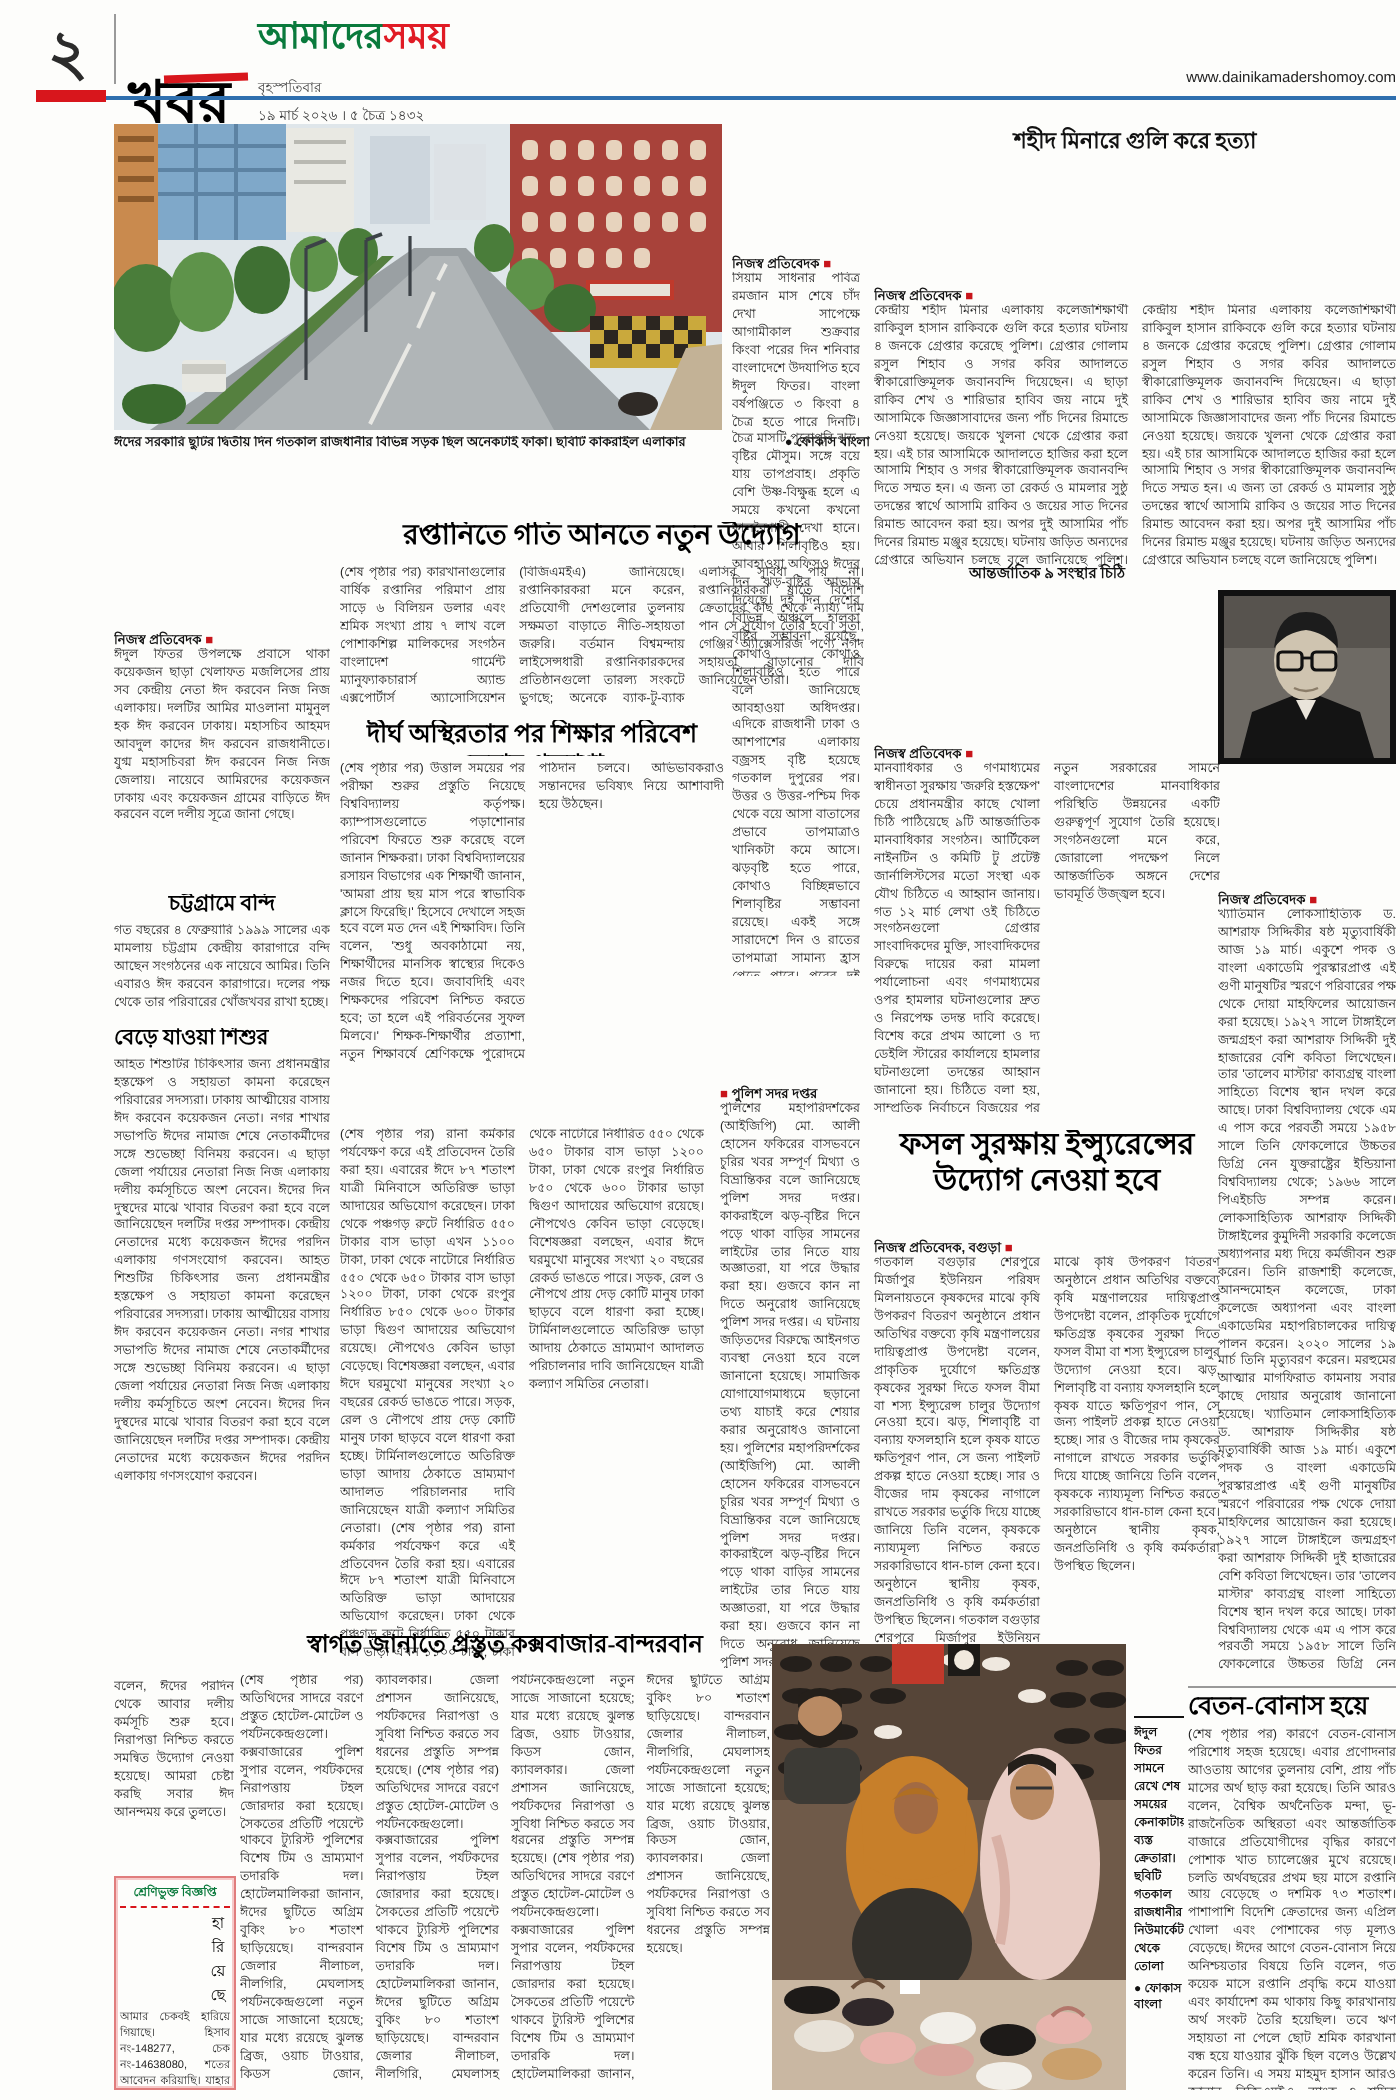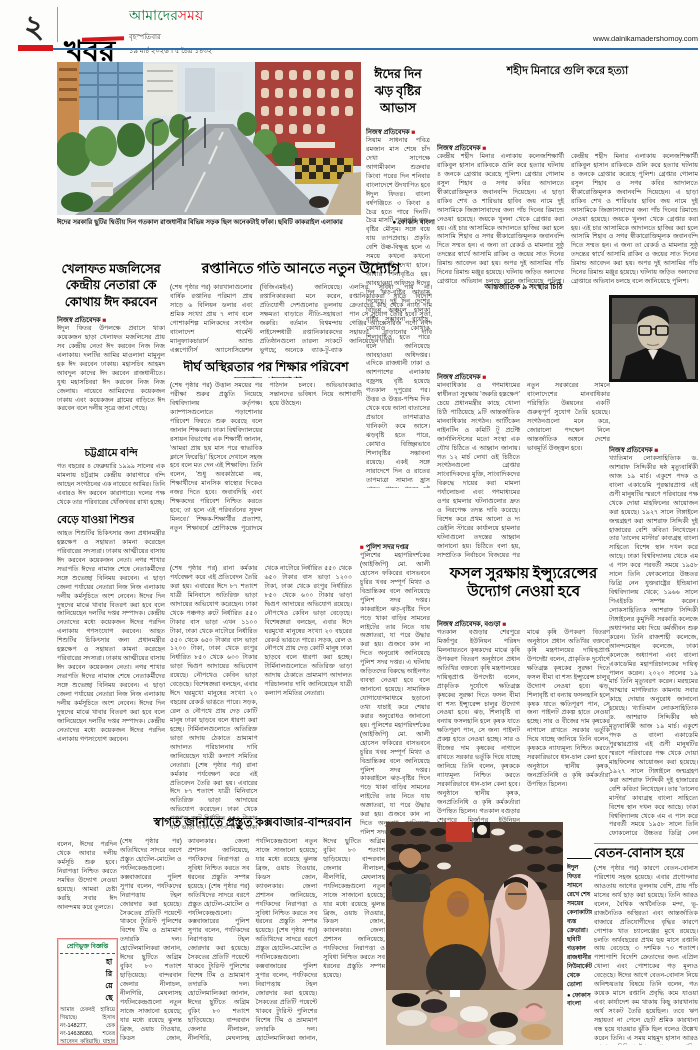--- a/index.html
+++ b/index.html
@@ -23,21 +23,21 @@
 
 <div class="page">
 
   <div class="abs" style="left:0;top:0;width:700px;height:54px;">
     <div class="abs" style="left:14px;top:2px;width:40px;height:44px;font-size:31px;font-weight:bold;color:#2b2b2b;text-align:center;font-family:'Liberation Serif',serif;">২</div>
     <div class="abs" style="left:57px;top:7px;width:1px;height:35px;background:#9a9a9a;"></div>
     <div class="abs" style="left:64px;top:1px;width:62px;height:42px;font-size:29px;font-weight:bold;color:#000;font-family:'Liberation Serif',serif;margin-top:27px;">খবর</div>
     <div class="abs" style="left:82px;top:37px;width:42px;height:4px;background:#d8161c;transform:rotate(-2deg);"></div>
 
     <div class="abs" style="left:129px;top:4px;width:200px;height:46px;">
-      <div style="font-size:14px;font-weight:normal;font-family:'Liberation Serif',serif;">
+      <div style="font-size:18px;font-weight:bold;font-family:'Liberation Serif',serif;">
         <span style="color:#0a7a3c;">আমাদের</span><span style="color:#e01b24;">সময়</span>
       </div>
       <div style="font-size:6.8px;color:#444;margin-top:3px;">বৃহস্পতিবার</div>
       <div style="font-size:6.8px;color:#333;margin-top:2px;">১৯ মার্চ ২০২৬ । ৫ চৈত্র ১৪৩২</div>
     </div>
 
     <div class="abs" style="left:498px;top:34px;width:200px;height:10px;font-size:7.5px;color:#222;text-align:right;">www.dainikamadershomoy.com</div>
 
     <div class="abs rule" style="left:18px;top:48px;width:680px;height:2px;"></div>
     <div class="abs" style="left:18px;top:45px;width:35px;height:6px;background:#d8161c;"></div>
@@ -147,21 +147,20 @@
       <rect x="34" y="118" width="22" height="16" rx="2" fill="#e8e8e2"></rect>
       <rect x="34" y="120" width="22" height="5" fill="#c9c9c2"></rect>
       <ellipse cx="20" cy="140" rx="16" ry="10" fill="#3a6b2e"></ellipse>
     </svg>
   </div>
   <div class="abs" style="left:57px;top:218px;width:378px;height:16px;display:flex;">
     <div class="cap" style="flex:1;">ঈদের সরকারি ছুটির দ্বিতীয় দিন গতকাল রাজধানীর বিভিন্ন সড়ক ছিল অনেকটাই ফাঁকা। ছবিটি কাকরাইল এলাকার</div>
     <div class="cap" style="width:52px;text-align:right;">● ফোকাস বাংলা</div>
   </div>
 
-  <div class="abs hl" style="left:366px;top:66px;width:64px;height:56px;font-size:12.5px;line-height:1.35;">ঈদের দিন ঝড় বৃষ্টির আভাস</div>
   <div class="abs byline" style="left:366px;top:126px;width:64px;">
     <span>নিজস্ব প্রতিবেদক</span> <span class="mark">■</span>
   </div>
   <div class="abs body-txt" style="left:366px;top:136px;width:64px;height:352px;">সিয়াম সাধনার পবিত্র রমজান মাস শেষে চাঁদ দেখা সাপেক্ষে আগামীকাল শুক্রবার কিংবা পরের দিন শনিবার বাংলাদেশে উদযাপিত হবে ঈদুল ফিতর। বাংলা বর্ষপঞ্জিতে ৩ কিংবা ৪ চৈত্র হতে পারে দিনটি। চৈত্র মাসটি পুরোপুরি ঝড়-বৃষ্টির মৌসুম। সঙ্গে বয়ে যায় তাপপ্রবাহ। প্রকৃতি বেশি উষ্ণ-বিক্ষুব্ধ হলে এ সময়ে কখনো কখনো কালবৈশাখী দেখা হানে। আবার শিলাবৃষ্টিও হয়। আবহাওয়া অফিসও ঈদের দিন ঝড়-বৃষ্টির আভাস দিয়েছে। দুই দিন দেশের বিভিন্ন অঞ্চলে হালকা বৃষ্টির সম্ভাবনা রয়েছে, কোথাও কোথাও শিলাবৃষ্টিও হতে পারে বলে জানিয়েছে আবহাওয়া অধিদপ্তর। এদিকে রাজধানী ঢাকা ও আশপাশের এলাকায় বজ্রসহ বৃষ্টি হয়েছে গতকাল দুপুরের পর। উত্তর ও উত্তর-পশ্চিম দিক থেকে বয়ে আসা বাতাসের প্রভাবে তাপমাত্রাও খানিকটা কমে আসে। ঝড়বৃষ্টি হতে পারে, কোথাও বিচ্ছিন্নভাবে শিলাবৃষ্টির সম্ভাবনা রয়েছে। একই সঙ্গে সারাদেশে দিন ও রাতের তাপমাত্রা সামান্য হ্রাস পেতে পারে। পরের দুই দিন প্রায় একই ধরনের আবহাওয়া বিরাজ করতে পারে।</div>
 
   <div class="abs kick" style="left:437px;top:62px;width:261px;height:14px;font-size:11px;">শহীদ মিনারে গুলি করে হত্যা</div>
   <div class="abs byline" style="left:437px;top:142px;width:120px;">
     <span>নিজস্ব প্রতিবেদক</span> <span class="mark">■</span>
   </div>
   <div class="abs body-txt cols2" style="left:437px;top:152px;width:261px;height:138px;">কেন্দ্রীয় শহীদ মিনার এলাকায় কলেজশিক্ষার্থী রাকিবুল হাসান রাকিবকে গুলি করে হত্যার ঘটনায় ৪ জনকে গ্রেপ্তার করেছে পুলিশ। গ্রেপ্তার গোলাম রসুল শিহাব ও সগর কবির আদালতে স্বীকারোক্তিমূলক জবানবন্দি দিয়েছেন। এ ছাড়া রাকিব শেখ ও শারিভার হাবিব জয় নামে দুই আসামিকে জিজ্ঞাসাবাদের জন্য পাঁচ দিনের রিমান্ডে নেওয়া হয়েছে। জয়কে খুলনা থেকে গ্রেপ্তার করা হয়। এই চার আসামিকে আদালতে হাজির করা হলে আসামি শিহাব ও সগর স্বীকারোক্তিমূলক জবানবন্দি দিতে সম্মত হন। এ জন্য তা রেকর্ড ও মামলার সুষ্ঠু তদন্তের স্বার্থে আসামি রাকিব ও জয়ের সাত দিনের রিমান্ড আবেদন করা হয়। অপর দুই আসামির পাঁচ দিনের রিমান্ড মঞ্জুর হয়েছে। ঘটনায় জড়িত অন্যদের গ্রেপ্তারে অভিযান চলছে বলে জানিয়েছে পুলিশ।  কেন্দ্রীয় শহীদ মিনার এলাকায় কলেজশিক্ষার্থী রাকিবুল হাসান রাকিবকে গুলি করে হত্যার ঘটনায় ৪ জনকে গ্রেপ্তার করেছে পুলিশ। গ্রেপ্তার গোলাম রসুল শিহাব ও সগর কবির আদালতে স্বীকারোক্তিমূলক জবানবন্দি দিয়েছেন। এ ছাড়া রাকিব শেখ ও শারিভার হাবিব জয় নামে দুই আসামিকে জিজ্ঞাসাবাদের জন্য পাঁচ দিনের রিমান্ডে নেওয়া হয়েছে। জয়কে খুলনা থেকে গ্রেপ্তার করা হয়। এই চার আসামিকে আদালতে হাজির করা হলে আসামি শিহাব ও সগর স্বীকারোক্তিমূলক জবানবন্দি দিতে সম্মত হন। এ জন্য তা রেকর্ড ও মামলার সুষ্ঠু তদন্তের স্বার্থে আসামি রাকিব ও জয়ের সাত দিনের রিমান্ড আবেদন করা হয়। অপর দুই আসামির পাঁচ দিনের রিমান্ড মঞ্জুর হয়েছে। ঘটনায় জড়িত অন্যদের গ্রেপ্তারে অভিযান চলছে বলে জানিয়েছে পুলিশ। </div>
@@ -191,21 +190,20 @@
     <span>নিজস্ব প্রতিবেদক</span> <span class="mark">■</span>
   </div>
   <div class="abs body-txt" style="left:609px;top:454px;width:89px;height:383px;">খ্যাতিমান লোকসাহিত্যিক ড. আশরাফ সিদ্দিকীর ষষ্ঠ মৃত্যুবার্ষিকী আজ ১৯ মার্চ। একুশে পদক ও বাংলা একাডেমি পুরস্কারপ্রাপ্ত এই গুণী মানুষটির স্মরণে পরিবারের পক্ষ থেকে দোয়া মাহফিলের আয়োজন করা হয়েছে। ১৯২৭ সালে টাঙ্গাইলে জন্মগ্রহণ করা আশরাফ সিদ্দিকী দুই হাজারের বেশি কবিতা লিখেছেন। তার 'তালেব মাস্টার' কাব্যগ্রন্থ বাংলা সাহিত্যে বিশেষ স্থান দখল করে আছে। ঢাকা বিশ্ববিদ্যালয় থেকে এম এ পাস করে পরবর্তী সময়ে ১৯৫৮ সালে তিনি ফোকলোরে উচ্চতর ডিগ্রি নেন যুক্তরাষ্ট্রের ইন্ডিয়ানা বিশ্ববিদ্যালয় থেকে; ১৯৬৬ সালে পিএইচডি সম্পন্ন করেন। লোকসাহিত্যিক আশরাফ সিদ্দিকী টাঙ্গাইলের কুমুদিনী সরকারি কলেজে অধ্যাপনার মধ্য দিয়ে কর্মজীবন শুরু করেন। তিনি রাজশাহী কলেজে, আনন্দমোহন কলেজে, ঢাকা কলেজে অধ্যাপনা এবং বাংলা একাডেমির মহাপরিচালকের দায়িত্ব পালন করেন। ২০২০ সালের ১৯ মার্চ তিনি মৃত্যুবরণ করেন। মরহুমের আত্মার মাগফিরাত কামনায় সবার কাছে দোয়ার অনুরোধ জানানো হয়েছে।  খ্যাতিমান লোকসাহিত্যিক ড. আশরাফ সিদ্দিকীর ষষ্ঠ মৃত্যুবার্ষিকী আজ ১৯ মার্চ। একুশে পদক ও বাংলা একাডেমি পুরস্কারপ্রাপ্ত এই গুণী মানুষটির স্মরণে পরিবারের পক্ষ থেকে দোয়া মাহফিলের আয়োজন করা হয়েছে। ১৯২৭ সালে টাঙ্গাইলে জন্মগ্রহণ করা আশরাফ সিদ্দিকী দুই হাজারের বেশি কবিতা লিখেছেন। তার 'তালেব মাস্টার' কাব্যগ্রন্থ বাংলা সাহিত্যে বিশেষ স্থান দখল করে আছে। ঢাকা বিশ্ববিদ্যালয় থেকে এম এ পাস করে পরবর্তী সময়ে ১৯৫৮ সালে তিনি ফোকলোরে উচ্চতর ডিগ্রি নেন যুক্তরাষ্ট্রের ইন্ডিয়ানা বিশ্ববিদ্যালয় থেকে; ১৯৬৬ সালে পিএইচডি সম্পন্ন করেন। লোকসাহিত্যিক আশরাফ সিদ্দিকী টাঙ্গাইলের কুমুদিনী সরকারি কলেজে অধ্যাপনার মধ্য দিয়ে কর্মজীবন শুরু করেন। তিনি রাজশাহী কলেজে, আনন্দমোহন কলেজে, ঢাকা কলেজে অধ্যাপনা এবং বাংলা একাডেমির মহাপরিচালকের দায়িত্ব পালন করেন। ২০২০ সালের ১৯ মার্চ তিনি মৃত্যুবরণ করেন। মরহুমের আত্মার মাগফিরাত কামনায় সবার কাছে দোয়ার অনুরোধ জানানো হয়েছে। </div>
 
   <div class="abs hl" style="left:437px;top:565px;width:173px;height:50px;font-size:15px;">ফসল সুরক্ষায় ইন্স্যুরেন্সের উদ্যোগ নেওয়া হবে</div>
   <div class="abs byline" style="left:437px;top:618px;width:130px;">
     <span>নিজস্ব প্রতিবেদক, বগুড়া</span> <span class="mark">■</span>
   </div>
   <div class="abs body-txt cols2" style="left:437px;top:628px;width:173px;height:207px;">গতকাল বগুড়ার শেরপুরে মির্জাপুর ইউনিয়ন পরিষদ মিলনায়তনে কৃষকদের মাঝে কৃষি উপকরণ বিতরণ অনুষ্ঠানে প্রধান অতিথির বক্তব্যে কৃষি মন্ত্রণালয়ের দায়িত্বপ্রাপ্ত উপদেষ্টা বলেন, প্রাকৃতিক দুর্যোগে ক্ষতিগ্রস্ত কৃষকের সুরক্ষা দিতে ফসল বীমা বা শস্য ইন্স্যুরেন্স চালুর উদ্যোগ নেওয়া হবে। ঝড়, শিলাবৃষ্টি বা বন্যায় ফসলহানি হলে কৃষক যাতে ক্ষতিপূরণ পান, সে জন্য পাইলট প্রকল্প হাতে নেওয়া হচ্ছে। সার ও বীজের দাম কৃষকের নাগালে রাখতে সরকার ভর্তুকি দিয়ে যাচ্ছে জানিয়ে তিনি বলেন, কৃষককে ন্যায্যমূল্য নিশ্চিত করতে সরকারিভাবে ধান-চাল কেনা হবে। অনুষ্ঠানে স্থানীয় কৃষক, জনপ্রতিনিধি ও কৃষি কর্মকর্তারা উপস্থিত ছিলেন।  গতকাল বগুড়ার শেরপুরে মির্জাপুর ইউনিয়ন পরিষদ মিলনায়তনে কৃষকদের মাঝে কৃষি উপকরণ বিতরণ অনুষ্ঠানে প্রধান অতিথির বক্তব্যে কৃষি মন্ত্রণালয়ের দায়িত্বপ্রাপ্ত উপদেষ্টা বলেন, প্রাকৃতিক দুর্যোগে ক্ষতিগ্রস্ত কৃষকের সুরক্ষা দিতে ফসল বীমা বা শস্য ইন্স্যুরেন্স চালুর উদ্যোগ নেওয়া হবে। ঝড়, শিলাবৃষ্টি বা বন্যায় ফসলহানি হলে কৃষক যাতে ক্ষতিপূরণ পান, সে জন্য পাইলট প্রকল্প হাতে নেওয়া হচ্ছে। সার ও বীজের দাম কৃষকের নাগালে রাখতে সরকার ভর্তুকি দিয়ে যাচ্ছে জানিয়ে তিনি বলেন, কৃষককে ন্যায্যমূল্য নিশ্চিত করতে সরকারিভাবে ধান-চাল কেনা হবে। অনুষ্ঠানে স্থানীয় কৃষক, জনপ্রতিনিধি ও কৃষি কর্মকর্তারা উপস্থিত ছিলেন। </div>
 
-  <div class="abs hl" style="left:57px;top:261px;width:108px;height:50px;font-size:12.5px;line-height:1.3;">খেলাফত মজলিসের কেন্দ্রীয় নেতারা কে কোথায় ঈদ করবেন</div>
   <div class="abs byline" style="left:57px;top:314px;width:108px;">
     <span>নিজস্ব প্রতিবেদক</span> <span class="mark">■</span>
   </div>
   <div class="abs body-txt" style="left:57px;top:324px;width:108px;height:120px;">ঈদুল ফিতর উপলক্ষে প্রবাসে থাকা কয়েকজন ছাড়া খেলাফত মজলিসের প্রায় সব কেন্দ্রীয় নেতা ঈদ করবেন নিজ নিজ এলাকায়। দলটির আমির মাওলানা মামুনুল হক ঈদ করবেন ঢাকায়। মহাসচিব আহমদ আবদুল কাদের ঈদ করবেন রাজধানীতে। যুগ্ম মহাসচিবরা ঈদ করবেন নিজ নিজ জেলায়। নায়েবে আমিরদের কয়েকজন ঢাকায় এবং কয়েকজন গ্রামের বাড়িতে ঈদ করবেন বলে দলীয় সূত্রে জানা গেছে। </div>
   <div class="abs hl" style="left:57px;top:447px;width:108px;height:14px;font-size:10.5px;text-align:center;">চট্টগ্রামে বন্দি</div>
   <div class="abs body-txt" style="left:57px;top:462px;width:108px;height:50px;">গত বছরের ৪ ফেব্রুয়ারি ১৯৯৯ সালের এক মামলায় চট্টগ্রাম কেন্দ্রীয় কারাগারে বন্দি আছেন সংগঠনের এক নায়েবে আমির। তিনি এবারও ঈদ করবেন কারাগারে। দলের পক্ষ থেকে তার পরিবারের খোঁজখবর রাখা হচ্ছে। </div>
   <div class="abs hl" style="left:57px;top:514px;width:108px;height:14px;text-align:left;font-size:10.5px;">বেড়ে যাওয়া শিশুর</div>
   <div class="abs body-txt" style="left:57px;top:529px;width:108px;height:306px;">আহত শিশুটির চিকিৎসার জন্য প্রধানমন্ত্রীর হস্তক্ষেপ ও সহায়তা কামনা করেছেন পরিবারের সদস্যরা। ঢাকায় আত্মীয়ের বাসায় ঈদ করবেন কয়েকজন নেতা। নগর শাখার সভাপতি ঈদের নামাজ শেষে নেতাকর্মীদের সঙ্গে শুভেচ্ছা বিনিময় করবেন। এ ছাড়া জেলা পর্যায়ের নেতারা নিজ নিজ এলাকায় দলীয় কর্মসূচিতে অংশ নেবেন। ঈদের দিন দুস্থদের মাঝে খাবার বিতরণ করা হবে বলে জানিয়েছেন দলটির দপ্তর সম্পাদক। কেন্দ্রীয় নেতাদের মধ্যে কয়েকজন ঈদের পরদিন এলাকায় গণসংযোগ করবেন।  আহত শিশুটির চিকিৎসার জন্য প্রধানমন্ত্রীর হস্তক্ষেপ ও সহায়তা কামনা করেছেন পরিবারের সদস্যরা। ঢাকায় আত্মীয়ের বাসায় ঈদ করবেন কয়েকজন নেতা। নগর শাখার সভাপতি ঈদের নামাজ শেষে নেতাকর্মীদের সঙ্গে শুভেচ্ছা বিনিময় করবেন। এ ছাড়া জেলা পর্যায়ের নেতারা নিজ নিজ এলাকায় দলীয় কর্মসূচিতে অংশ নেবেন। ঈদের দিন দুস্থদের মাঝে খাবার বিতরণ করা হবে বলে জানিয়েছেন দলটির দপ্তর সম্পাদক। কেন্দ্রীয় নেতাদের মধ্যে কয়েকজন ঈদের পরদিন এলাকায় গণসংযোগ করবেন। </div>
   <div class="abs body-txt" style="left:57px;top:840px;width:60px;height:94px;">বলেন, ঈদের পরদিন থেকে আবার দলীয় কর্মসূচি শুরু হবে। নিরাপত্তা নিশ্চিত করতে সমন্বিত উদ্যোগ নেওয়া হয়েছে। আমরা চেষ্টা করছি সবার ঈদ আনন্দময় করে তুলতে। </div>
 
@@ -220,21 +218,21 @@
   <div class="abs byline" style="left:360px;top:541px;width:70px;">
     <span class="mark">■</span> <span>পুলিশ সদর দপ্তর</span>
   </div>
   <div class="abs body-txt" style="left:360px;top:551px;width:70px;height:283px;">পুলিশের মহাপরিদর্শকের (আইজিপি) মো. আলী হোসেন ফকিরের বাসভবনে চুরির খবর সম্পূর্ণ মিথ্যা ও বিভ্রান্তিকর বলে জানিয়েছে পুলিশ সদর দপ্তর। কাকরাইলে ঝড়-বৃষ্টির দিনে পড়ে থাকা বাড়ির সামনের লাইটের তার নিতে যায় অজ্ঞাতরা, যা পরে উদ্ধার করা হয়। গুজবে কান না দিতে অনুরোধ জানিয়েছে পুলিশ সদর দপ্তর। এ ঘটনায় জড়িতদের বিরুদ্ধে আইনগত ব্যবস্থা নেওয়া হবে বলে জানানো হয়েছে। সামাজিক যোগাযোগমাধ্যমে ছড়ানো তথ্য যাচাই করে শেয়ার করার অনুরোধও জানানো হয়।  পুলিশের মহাপরিদর্শকের (আইজিপি) মো. আলী হোসেন ফকিরের বাসভবনে চুরির খবর সম্পূর্ণ মিথ্যা ও বিভ্রান্তিকর বলে জানিয়েছে পুলিশ সদর দপ্তর। কাকরাইলে ঝড়-বৃষ্টির দিনে পড়ে থাকা বাড়ির সামনের লাইটের তার নিতে যায় অজ্ঞাতরা, যা পরে উদ্ধার করা হয়। গুজবে কান না দিতে অনুরোধ জানিয়েছে পুলিশ সদর দপ্তর। এ ঘটনায় জড়িতদের বিরুদ্ধে আইনগত ব্যবস্থা নেওয়া হবে বলে জানানো হয়েছে। সামাজিক যোগাযোগমাধ্যমে ছড়ানো তথ্য যাচাই করে শেয়ার করার অনুরোধও জানানো হয়। </div>
 
   <div class="abs hl" style="left:120px;top:815px;width:265px;height:18px;font-size:12px;">স্বাগত জানাতে প্রস্তুত কক্সবাজার-বান্দরবান</div>
   <div class="abs body-txt cols4" style="left:120px;top:837px;width:265px;height:208px;">(শেষ পৃষ্ঠার পর) অতিথিদের সাদরে বরণে প্রস্তুত হোটেল-মোটেল ও পর্যটনকেন্দ্রগুলো। কক্সবাজারের পুলিশ সুপার বলেন, পর্যটকদের নিরাপত্তায় টহল জোরদার করা হয়েছে। সৈকতের প্রতিটি পয়েন্টে থাকবে ট্যুরিস্ট পুলিশের বিশেষ টিম ও ভ্রাম্যমাণ তদারকি দল। হোটেলমালিকরা জানান, ঈদের ছুটিতে অগ্রিম বুকিং ৮০ শতাংশ ছাড়িয়েছে। বান্দরবান জেলার নীলাচল, নীলগিরি, মেঘলাসহ পর্যটনকেন্দ্রগুলো নতুন সাজে সাজানো হয়েছে; যার মধ্যে রয়েছে ঝুলন্ত ব্রিজ, ওয়াচ টাওয়ার, কিডস জোন, ক্যাবলকার। জেলা প্রশাসন জানিয়েছে, পর্যটকদের নিরাপত্তা ও সুবিধা নিশ্চিত করতে সব ধরনের প্রস্তুতি সম্পন্ন হয়েছে।  (শেষ পৃষ্ঠার পর) অতিথিদের সাদরে বরণে প্রস্তুত হোটেল-মোটেল ও পর্যটনকেন্দ্রগুলো। কক্সবাজারের পুলিশ সুপার বলেন, পর্যটকদের নিরাপত্তায় টহল জোরদার করা হয়েছে। সৈকতের প্রতিটি পয়েন্টে থাকবে ট্যুরিস্ট পুলিশের বিশেষ টিম ও ভ্রাম্যমাণ তদারকি দল। হোটেলমালিকরা জানান, ঈদের ছুটিতে অগ্রিম বুকিং ৮০ শতাংশ ছাড়িয়েছে। বান্দরবান জেলার নীলাচল, নীলগিরি, মেঘলাসহ পর্যটনকেন্দ্রগুলো নতুন সাজে সাজানো হয়েছে; যার মধ্যে রয়েছে ঝুলন্ত ব্রিজ, ওয়াচ টাওয়ার, কিডস জোন, ক্যাবলকার। জেলা প্রশাসন জানিয়েছে, পর্যটকদের নিরাপত্তা ও সুবিধা নিশ্চিত করতে সব ধরনের প্রস্তুতি সম্পন্ন হয়েছে।  (শেষ পৃষ্ঠার পর) অতিথিদের সাদরে বরণে প্রস্তুত হোটেল-মোটেল ও পর্যটনকেন্দ্রগুলো। কক্সবাজারের পুলিশ সুপার বলেন, পর্যটকদের নিরাপত্তায় টহল জোরদার করা হয়েছে। সৈকতের প্রতিটি পয়েন্টে থাকবে ট্যুরিস্ট পুলিশের বিশেষ টিম ও ভ্রাম্যমাণ তদারকি দল। হোটেলমালিকরা জানান, ঈদের ছুটিতে অগ্রিম বুকিং ৮০ শতাংশ ছাড়িয়েছে। বান্দরবান জেলার নীলাচল, নীলগিরি, মেঘলাসহ পর্যটনকেন্দ্রগুলো নতুন সাজে সাজানো হয়েছে; যার মধ্যে রয়েছে ঝুলন্ত ব্রিজ, ওয়াচ টাওয়ার, কিডস জোন, ক্যাবলকার। জেলা প্রশাসন জানিয়েছে, পর্যটকদের নিরাপত্তা ও সুবিধা নিশ্চিত করতে সব ধরনের প্রস্তুতি সম্পন্ন হয়েছে। </div>
 
   <div class="abs" style="left:57px;top:938px;width:61px;height:107px;border:1px solid #e07d7d;box-shadow:0 0 0 1px #f6c9c9 inset;box-sizing:border-box;padding:2px;overflow:hidden;">
     <div style="font-size:6px;font-weight:bold;color:#0a7a3c;text-align:center;border-bottom:1px dashed #d8161c;padding-bottom:1px;">শ্রেণিভুক্ত বিজ্ঞপ্তি</div>
-    <div style="font-size:7.5px;font-weight:bold;color:#000;text-align:center;margin-top:2px;letter-spacing:1px;padding-left:44px;">হা রি য়ে ছে</div>
+    <div style="font-size:7.5px;font-weight:normal;color:#000;text-align:center;margin-top:2px;letter-spacing:1px;padding-left:44px;">হা রি য়ে ছে</div>
     <div style="font-size:5.5px;line-height:1.45;text-align:justify;color:#222;margin-top:2px;">আমার চেকবই হারিয়ে গিয়াছে। হিসাব নং-148277, চেক নং-14638080, শতের আবেদন করিয়াছি। যাহার তারিখ-17/03/2026</div>
     <div style="font-size:5.5px;font-weight:bold;margin-top:1px;">মোবাইল : 01873596613</div>
     <div style="font-size:5px;text-align:right;color:#444;margin-top:1px;">দি-১০৭/৩/২৬</div>
   </div>
 
   <div class="abs" style="left:386px;top:822px;width:177px;height:223px;overflow:hidden;background:#6b5748;">
     <svg width="177" height="223" viewBox="0 0 177 223">
       <rect width="177" height="223" fill="#6f5a49"></rect>
       <rect x="0" y="0" width="177" height="78" fill="#564538"></rect>
 

